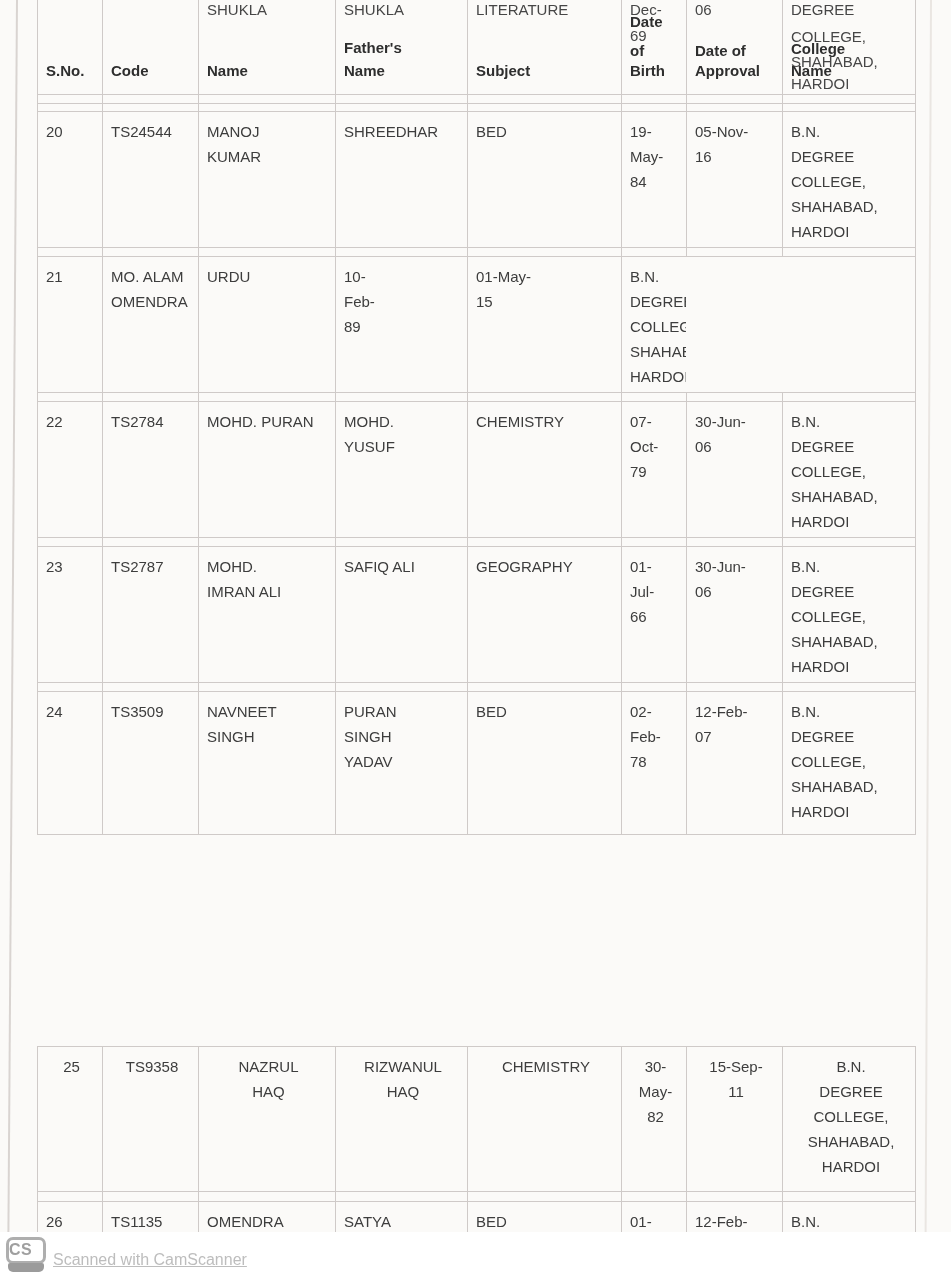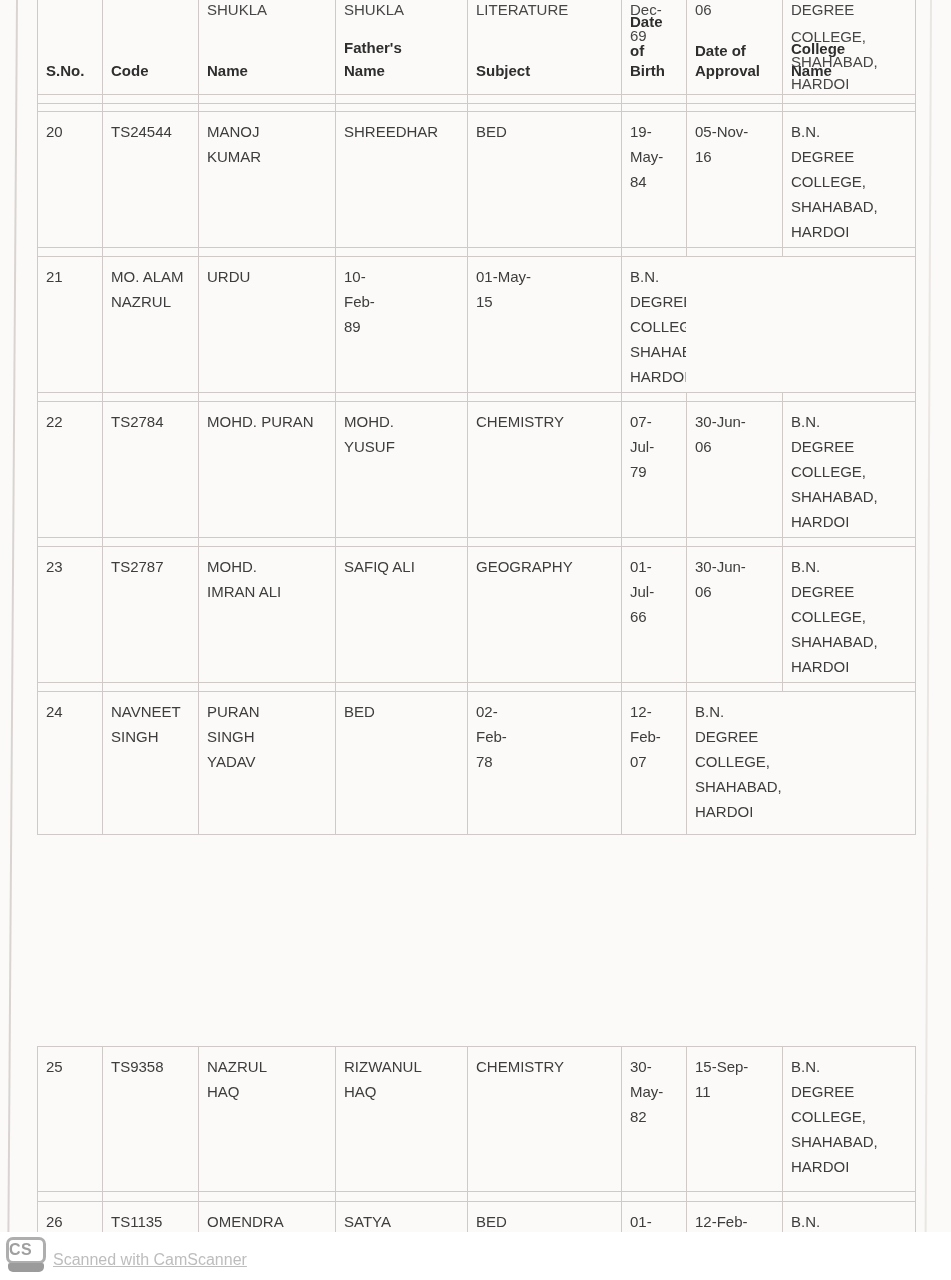--- a/index.html
+++ b/index.html
@@ -15,21 +15,21 @@
   .edge-left  { left:16px; height:1232px; background:#d9d4d1; transform:rotate(0.4deg); transform-origin:top center; }
   .edge-right { left:930px; height:1232px; background:#eae6e2; transform:rotate(0.25deg); transform-origin:top center; }
 
   
   .tbl { position:absolute; left:37px; width:879px;
          border-left:1px solid #cfcac8; border-right:1px solid #cfcac8; }
   .tbl1 { top:0; border-bottom:1px solid #cfcac8; }
   .tbl2 { top:1046px; border-top:1px solid #cfcac8; }
   .row { display:grid; grid-template-columns:64px 96px 137px 132px 154px 65px 96px 134px; }
   .row + .row { border-top:1px solid #cfcac8; }
-  .tbl2 .row:first-child { border-top:none; }
+  .tbl2 .row:first-child { border-top:none;text-align:center; }
   .cell { border-left:1px solid #cfcac8; padding:7px 5px 0 8px;
           font-size:15px; line-height:25px; white-space:pre-line; overflow:hidden; }
   .cell:first-child { border-left:none; }
   .hh   { height:94px; }
   .g9   { height:9px; }  .g8 { height:8px; } .g10 { height:10px; }
   .h136 { height:136px; } .h143 { height:143px; } .h144 { height:144px; } .h79 { height:79px; }
 
   
   .hcell { position:relative; padding:0; }
   .hspan { position:absolute; left:8px; font-size:15px; line-height:25px; white-space:nowrap; }
@@ -145,21 +145,21 @@
         <div class="cell"></div>
         <div class="cell"></div>
         <div class="cell"></div>
         <div class="cell"></div>
         <div class="cell"></div>
     </div>
 
     <div class="row h136">
       <div class="cell">21</div>
       <div class="cell">MO. ALAM
-NAZRUL</div>
+OMENDRA</div>
       <div class="cell">URDU</div>
       <div class="cell">10-
 Feb-
 89</div>
       <div class="cell">01-May-
 15</div>
       <div class="cell">B.N.
 DEGREE
 COLLEGE,
 SHAHABAD,
@@ -178,21 +178,21 @@
     </div>
 
     <div class="row h136">
       <div class="cell">22</div>
       <div class="cell">TS2784</div>
       <div class="cell">MOHD. PURAN</div>
       <div class="cell">MOHD.
 YUSUF</div>
       <div class="cell">CHEMISTRY</div>
       <div class="cell">07-
-Jul-
+Oct-
 79</div>
       <div class="cell">30-Jun-
 06</div>
       <div class="cell">B.N.
 DEGREE
 COLLEGE,
 SHAHABAD,
 HARDOI</div>
     </div>
 
@@ -232,20 +232,21 @@
         <div class="cell"></div>
         <div class="cell"></div>
         <div class="cell"></div>
         <div class="cell"></div>
         <div class="cell"></div>
         <div class="cell"></div>
     </div>
 
     <div class="row h143">
       <div class="cell">24</div>
+      <div class="cell">TS3509</div>
       <div class="cell">NAVNEET
 SINGH</div>
       <div class="cell">PURAN
 SINGH
 YADAV</div>
       <div class="cell">BED</div>
       <div class="cell">02-
 Feb-
 78</div>
       <div class="cell">12-Feb-

